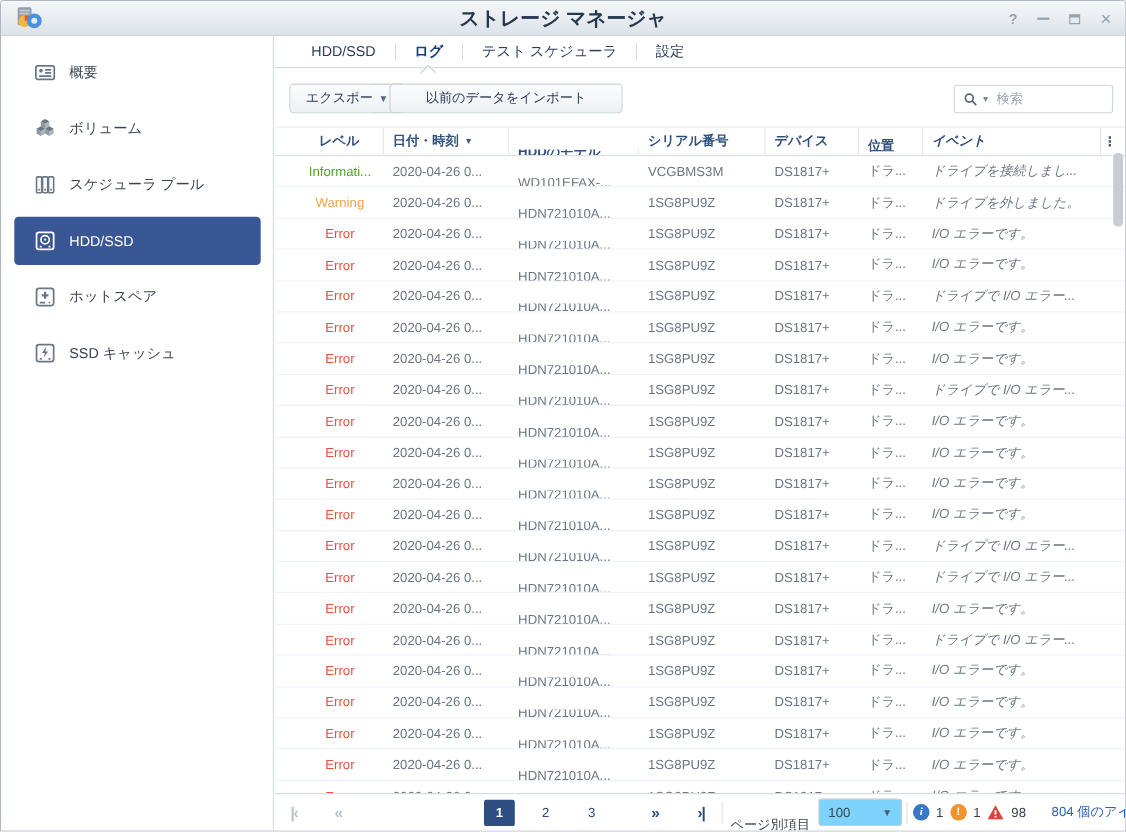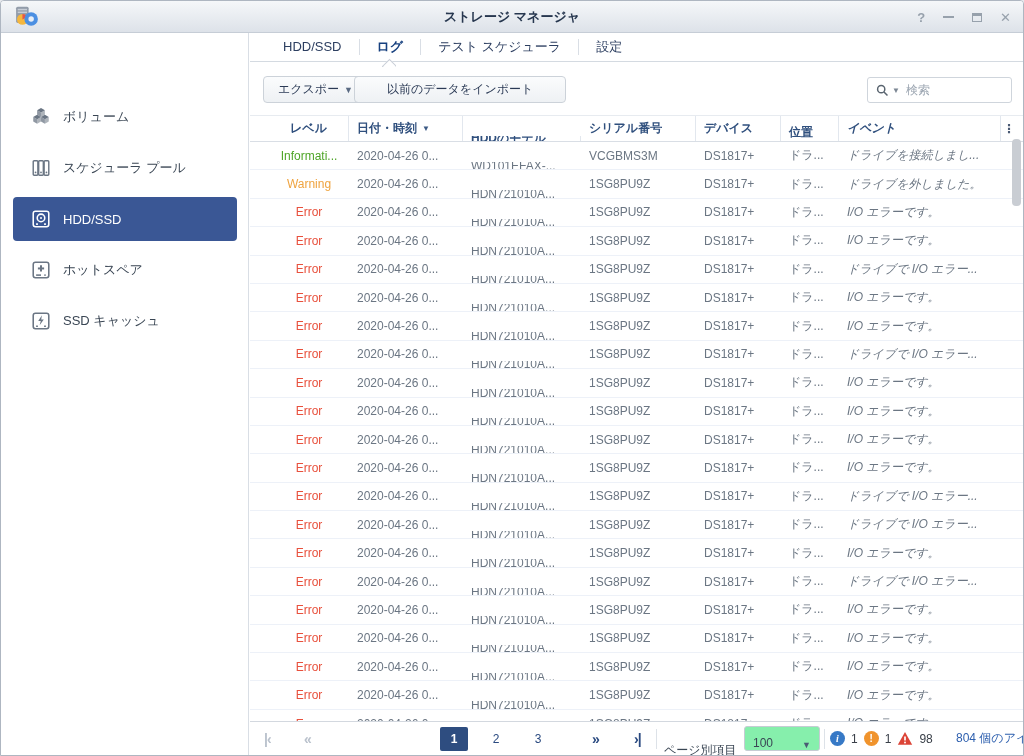--- a/index.html
+++ b/index.html
@@ -5,21 +5,21 @@
   * { margin:0; padding:0; box-sizing:border-box; }
   html,body { background:#e8eaee; font-family:"Liberation Sans","DejaVu Sans",sans-serif; }
   .window { position:relative; width:1024px; height:756px; background:#fff; border:1px solid #aeb6c1;
             border-radius:4px 4px 0 0; overflow:hidden; }
 
   
   .titlebar { position:absolute; top:0; left:0; right:0; height:32px;
               background:linear-gradient(#f5f7f9,#dde2e9); border-bottom:1px solid #c6cdd6;
               display:flex; align-items:center; }
   .app-icon { position:absolute; left:14px; top:4px; width:24px; height:24px; }
-  .win-title { width:100%; text-align:center; font-size:13px; font-weight:bold; color:#27374f; }
+  .win-title { width:100%; text-align:center; font-size:18px; font-weight:bold; color:#27374f; }
   .win-controls { position:absolute; right:12px; top:0; height:32px; display:flex; align-items:center; gap:18px; }
   .wc { color:#97a1ac; font-size:13px; font-weight:bold; cursor:default; line-height:1; }
   .wc-min { width:11px; height:0; border-top:2px solid #97a1ac; }
   .wc-max { width:10px; height:9px; border:1px solid #97a1ac; border-top:3px solid #97a1ac; }
 
   
   .sidebar { position:absolute; top:32px; left:0; bottom:0; width:248px; background:#fff;
              border-right:1px solid #d9dee5; }
   .side-item { position:absolute; left:0; width:248px; height:44px; display:flex; align-items:center;
                color:#3a4654; font-size:13px; cursor:pointer; }
@@ -79,21 +79,21 @@
   .pg-ctrl { font-size:14px; font-weight:bold; letter-spacing:-1px; cursor:pointer; }
   .pg-ctrl.disabled { color:#b9c1cc; cursor:default; }
   .pages { position:absolute; left:190px; top:0; height:33px; display:flex; align-items:center; gap:14px; }
   .page-btn { min-width:28px; height:24px; display:flex; align-items:center; justify-content:center;
         color:#2a4a80; border-radius:2px; cursor:pointer; }
   .page-btn.active { background:#2e4d80; color:#fff; font-weight:bold; }
   .pg-next{left:342px;} .pg-last{left:384px;}
   .fsep { position:absolute; top:7px; width:1px; height:20px; background:#dde2e8; }
   .psize-label { position:absolute; left:414px; top:12px; height:33px; display:flex; align-items:center; color:#3a4654; }
   .psize-select { position:absolute; left:494px; top:4px; width:76px; height:25px; border:1px solid #c6ccd4;
-        border-radius:3px; background:#86efac; display:flex; align-items:flex-end; padding:0 8px; cursor:pointer; color:#3a4654; }
+        border-radius:3px; background:#7dd3fc; display:flex; align-items:center; padding:0 8px; cursor:pointer; color:#3a4654; }
   .psize-select .sel-arrow { margin-left:auto; font-size:9px; color:#4a5a74; }
   .counts { position:absolute; left:580px; top:0; height:33px; display:flex; align-items:center; gap:6px; color:#3a4049; }
   .ic-info { width:15px; height:15px; border-radius:50%; background:#3779c6; color:#fff; font-size:10px;
         font-style:italic; font-weight:bold; display:flex; align-items:center; justify-content:center; font-family:"Liberation Serif",serif; }
   .ic-warn { width:15px; height:15px; border-radius:50%; background:#f0932c; color:#fff; font-size:10px;
         font-weight:bold; display:flex; align-items:center; justify-content:center; }
   .total-items { position:absolute; left:706px; top:0; height:33px; display:flex; align-items:center;
         color:#2d5fae; white-space:nowrap; }
 </style>
 </head>
@@ -114,20 +114,30 @@
     <div class="win-title">ストレージ マネージャ</div>
     <div class="win-controls">
       <span class="wc">?</span>
       <span class="wc wc-min"></span>
       <span class="wc wc-max"></span>
       <span class="wc">✕</span>
     </div>
   </div>
 
   <div class="sidebar">
+    <div class="side-item" style="top:11px">
+      <svg class="s-icon" viewBox="0 0 18 18" fill="none" stroke="currentColor" stroke-width="1.4">
+        <rect x="1.5" y="3.5" width="15" height="11" rx="1.5"></rect>
+        <circle cx="5.6" cy="7.4" r="1.5" fill="currentColor" stroke="none"></circle>
+        <line x1="9" y1="6.8" x2="14" y2="6.8"></line>
+          <line x1="9" y1="9.2" x2="14" y2="9.2"></line>
+          <line x1="4" y1="11.8" x2="14" y2="11.8"></line>
+      </svg>
+      <span>概要</span>
+    </div>
     <div class="side-item" style="top:62px">
       <svg class="s-icon" viewBox="0 0 18 18" stroke="none">
         <g fill="currentColor">
           <path d="M9 1 L12.5 3 L9 5 L5.5 3 Z"></path>
             <path opacity=".75" d="M5.5 3 L9 5 L9 9 L5.5 7 Z"></path>
             <path opacity=".55" d="M12.5 3 L9 5 L9 9 L12.5 7 Z"></path>
           <path d="M5.5 7 L9 9 L5.5 11 L2 9 Z"></path>
             <path opacity=".75" d="M2 9 L5.5 11 L5.5 15 L2 13 Z"></path>
             <path opacity=".55" d="M9 9 L5.5 11 L5.5 15 L9 13 Z"></path>
           <path d="M12.5 7 L16 9 L12.5 11 L9 9 Z"></path>

